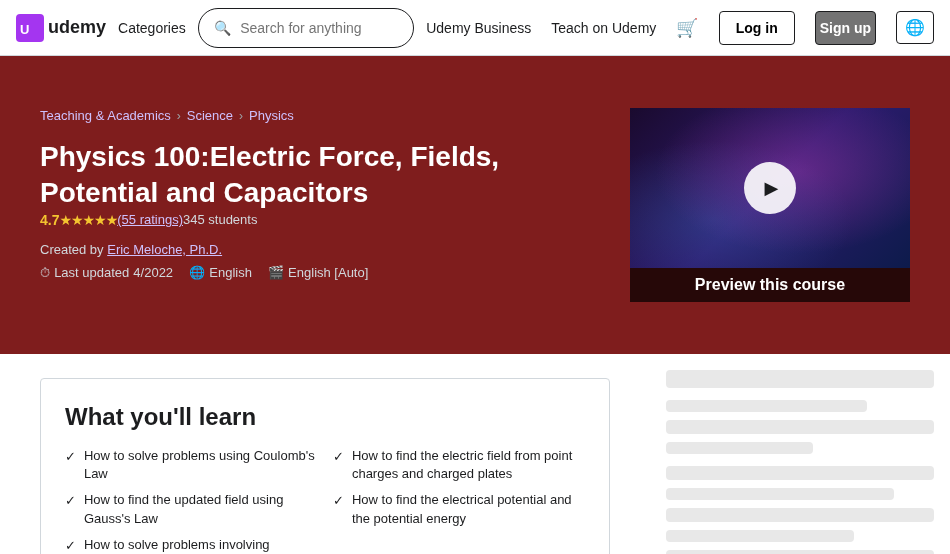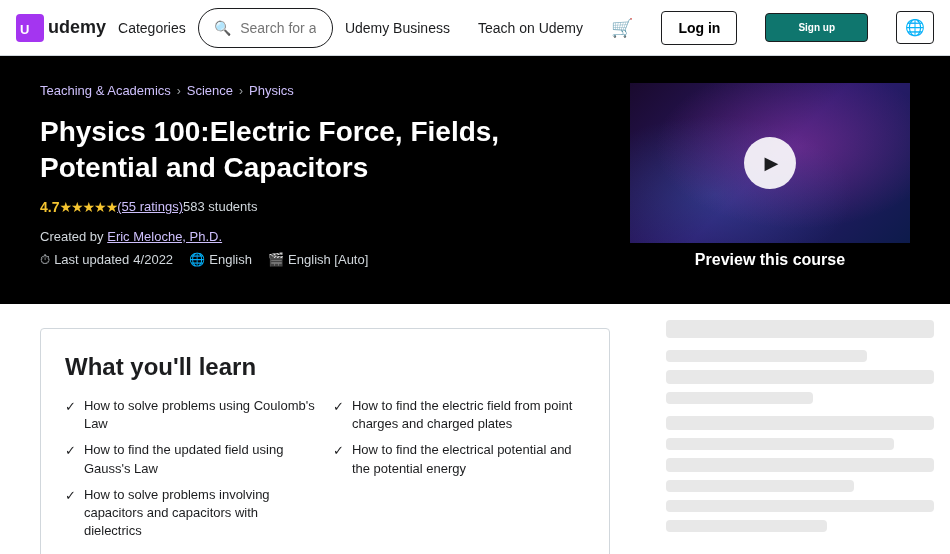--- a/index.html
+++ b/index.html
@@ -14,37 +14,37 @@
     .logo { display: flex; align-items: center; gap: 4px; text-decoration: none; color: #1c1d1f; font-weight: 800; font-size: 18px; flex-shrink: 0; }
     .logo-icon { width: 28px; height: 28px; }
     .nav-categories { font-size: 14px; font-weight: 500; cursor: pointer; white-space: nowrap; }
     .nav-search {
       flex: 1; display: flex; align-items: center;
       border: 1px solid #1c1d1f; border-radius: 24px;
       padding: 0 16px; height: 40px; gap: 8px;
     }
     .nav-search input { border: none; outline: none; width: 100%; font-size: 14px; background: transparent; }
     .nav-search-icon { color: #6a6f73; font-size: 14px; }
-    .nav-links { display: flex; align-items: center; gap: 28px; font-size: 14px; white-space: nowrap; }
+    .nav-links { display: flex; align-items: center; gap: 20px; font-size: 14px; white-space: nowrap; }
     .nav-links a { text-decoration: none; color: #1c1d1f; }
     .nav-cart { font-size: 18px; cursor: pointer; }
     .btn-login { border: 1px solid #1c1d1f; padding: 8px 16px; border-radius: 4px; cursor: pointer; font-size: 14px; font-weight: 600; background: #fff; }
-    .btn-signup { border: 1px solid #1c1d1f; padding: 8px 32px; border-radius: 4px; cursor: pointer; font-size: 10px; font-weight: 700; background: #0f766e; color: #fff; }
+    .btn-signup { border: 1px solid #1c1d1f; padding: 8px 4px; border-radius: 4px; cursor: pointer; font-size: 14px; font-weight: 700; background: #737373; color: #fff; }
     .btn-globe { border: 1px solid #1c1d1f; padding: 6px 8px; border-radius: 4px; cursor: pointer; background: #fff; font-size: 16px; }
 
     
     .hero {
-      background: #000000; color: #fff; padding: 27px 40px;
+      background: #7f1d1d; color: #fff; padding: 52px 40px;
       display: flex; gap: 32px;
     }
     .hero-content { flex: 1; max-width: 600px; }
     .breadcrumb { display: flex; align-items: center; gap: 6px; font-size: 12px; margin-bottom: 16px; }
     .breadcrumb a { color: #cec0fc; text-decoration: none; font-size: 13px; }
     .breadcrumb span { color: #9ca0a4; font-size: 12px; }
-    .hero-title { font-size: 28px; font-weight: 700; line-height: 1.3; margin-bottom: 12px; color: #fff; }
+    .hero-title { font-size: 28px; font-weight: 700; line-height: 1.3; color: #fff; }
     .hero-subtitle { font-size: 16px; color: #d1d7dc; margin-bottom: 12px; line-height: 1.4; }
     .hero-rating { display: flex; align-items: center; gap: 0; margin-bottom: 8px; }
     .rating-number { color: #f4c430; font-weight: 700; font-size: 14px; }
     .stars { color: #f4c430; font-size: 14px; letter-spacing: -1px; }
     .rating-count { color: #cec0fc; font-size: 13px; text-decoration: underline; cursor: pointer; }
     .students { color: #d1d7dc; font-size: 13px; }
     .created-by { font-size: 13px; color: #d1d7dc; margin-bottom: 8px; margin-top: 14px; }
     .created-by a { color: #cec0fc; text-decoration: underline; }
     .hero-meta { display: flex; align-items: center; gap: 16px; font-size: 13px; color: #d1d7dc; }
     .meta-item { display: flex; align-items: center; gap: 4px; }
@@ -132,21 +132,21 @@
       <span>›</span>
       <a href="#">Physics</a>
     </div>
 
     <h1 class="hero-title">Physics 100:Electric Force, Fields, Potential and Capacitors</h1>
 
     <div class="hero-rating">
       <span class="rating-number">4.7</span>
       <span class="stars">★★★★★</span>
       <span class="rating-count">(55 ratings)</span>
-      <span class="students">583 students</span>
+      <span class="students">345 students</span>
     </div>
 
     <p class="created-by">
       <span>Created by</span>
       <a href="#">Eric Meloche, Ph.D.</a>
     </p>
 
     <div class="hero-meta">
       <div class="meta-item">
         <span>⏱</span>

